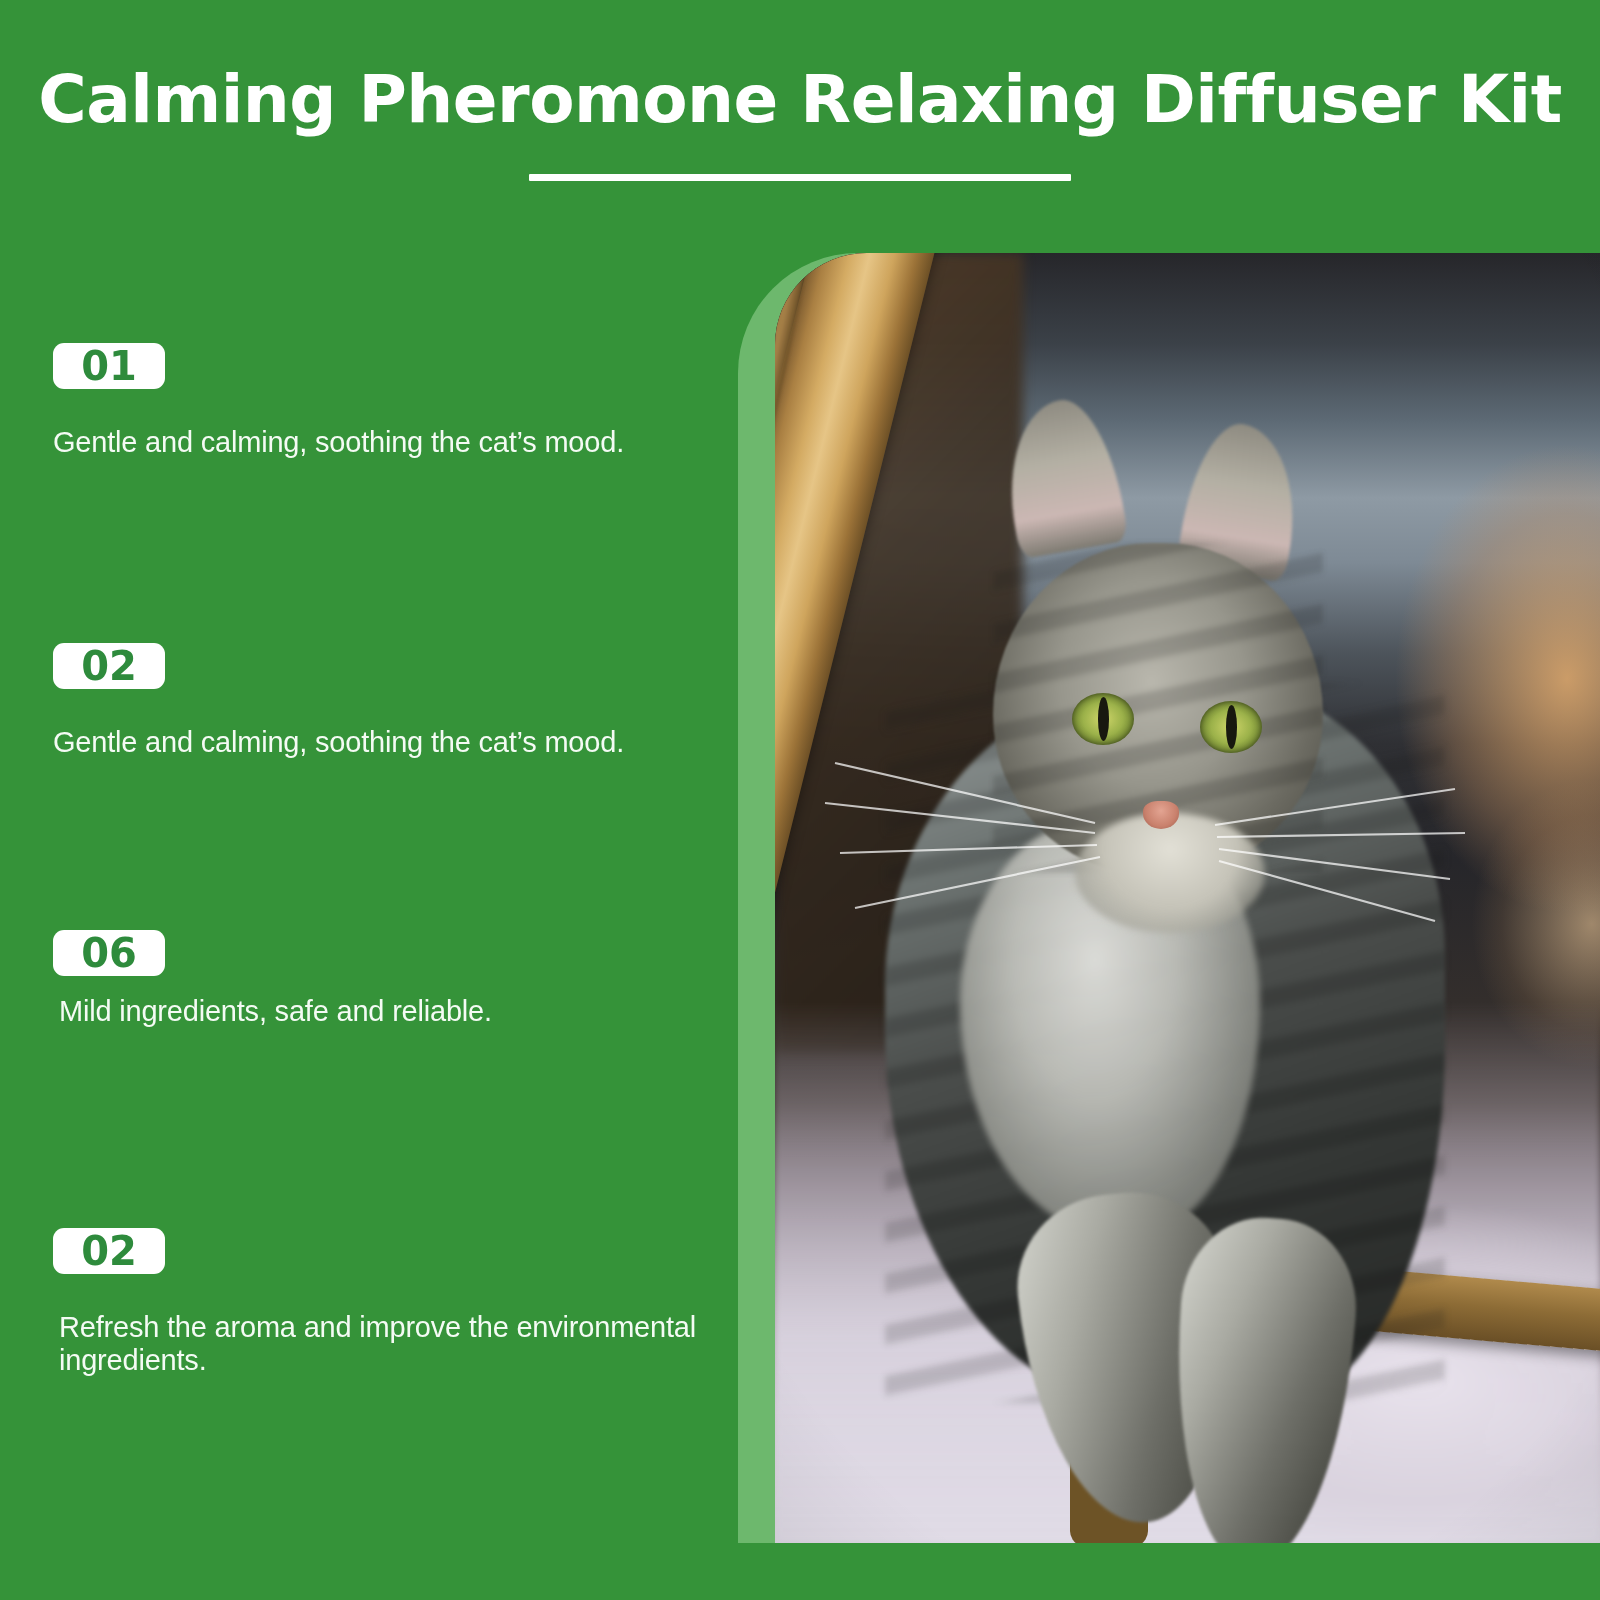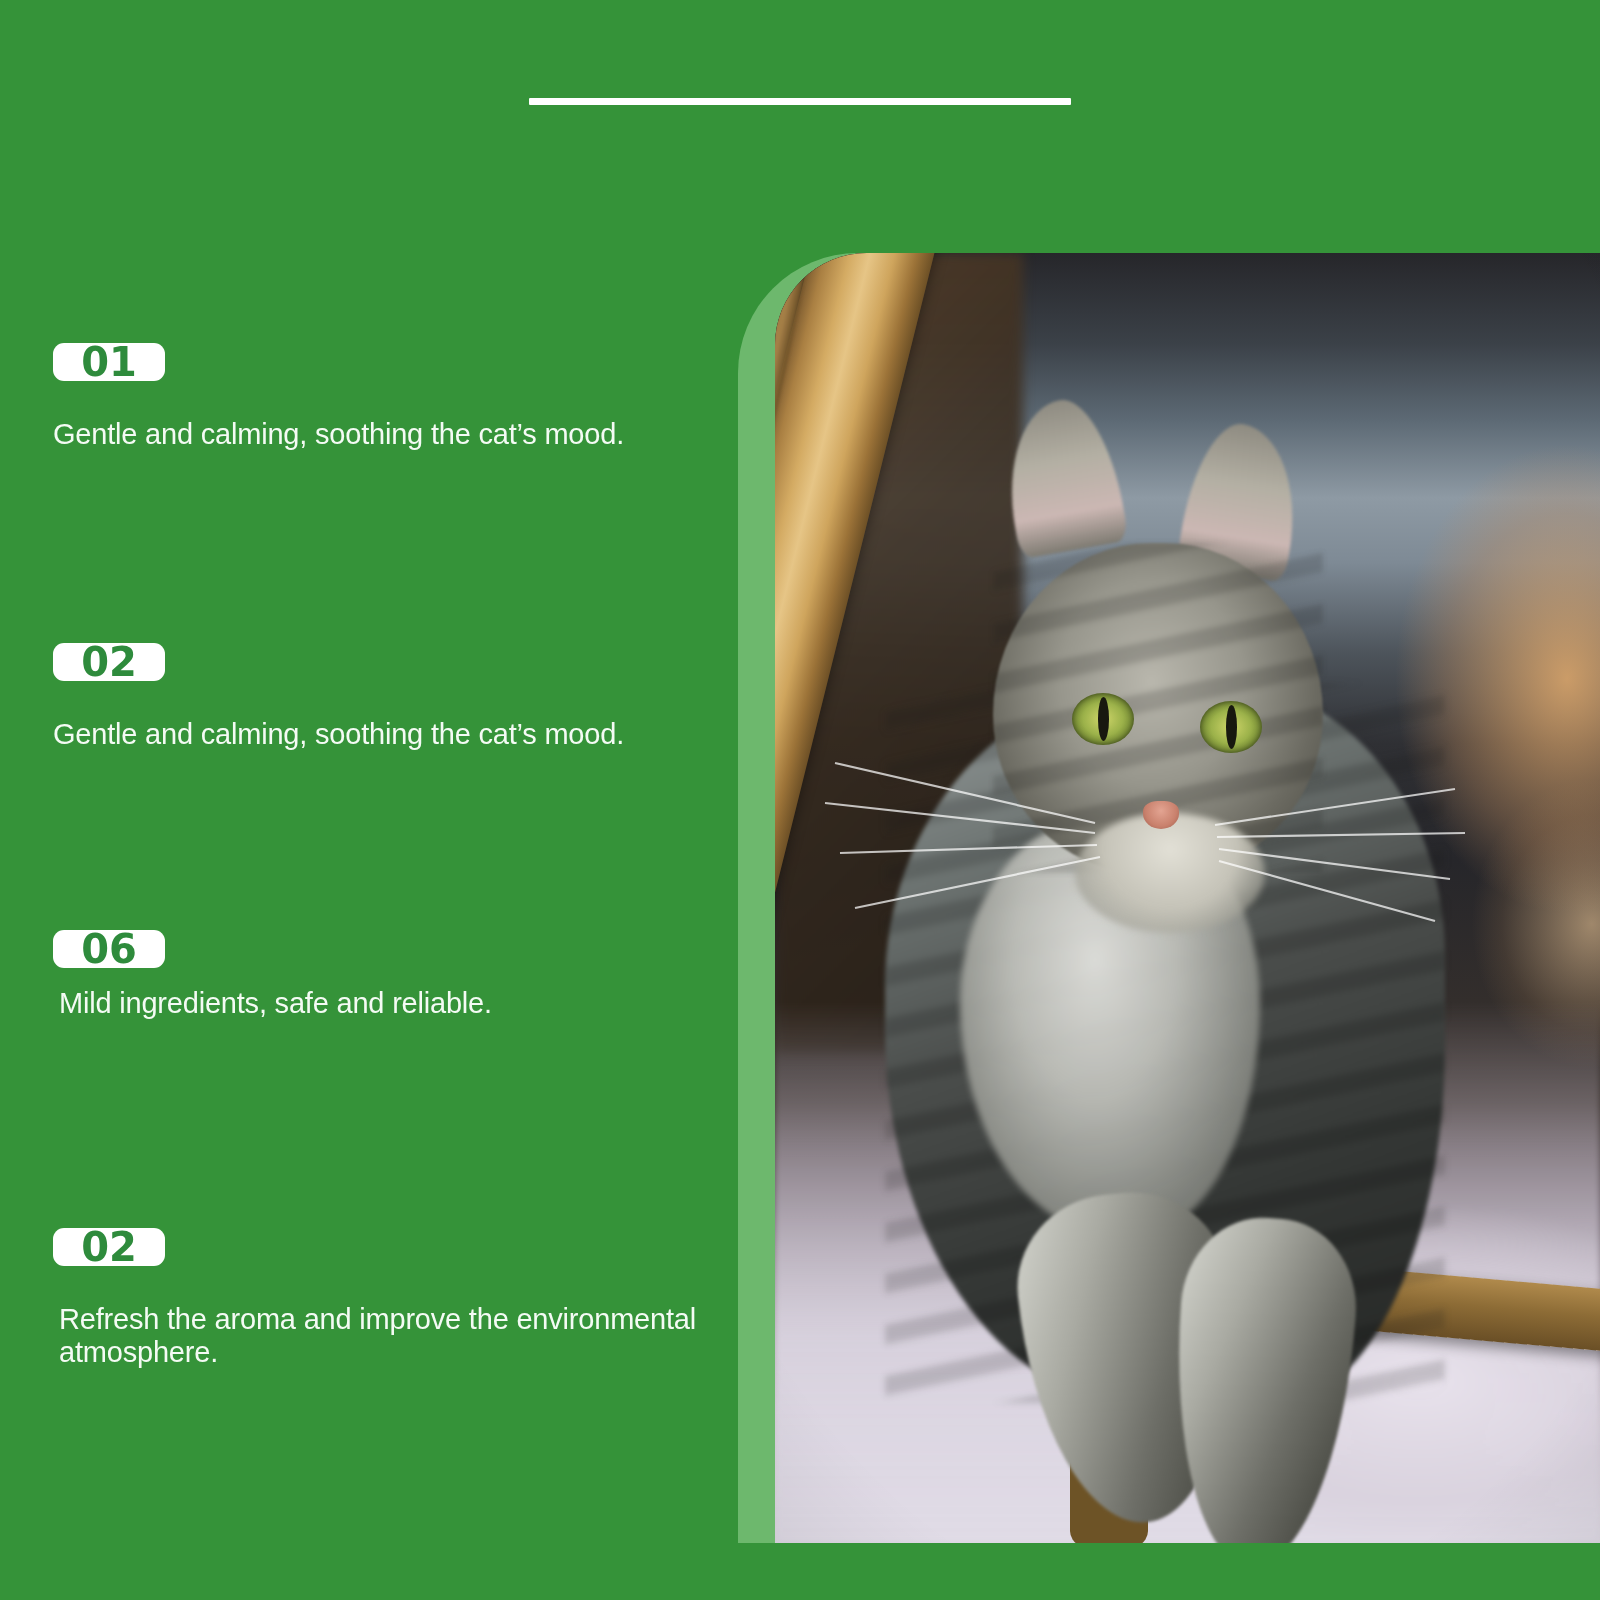--- a/index.html
+++ b/index.html
@@ -64,21 +64,21 @@
     width: 690px;
   }
 
   .feature-1 { top: 13px; }
   .feature-2 { top: 313px; }
   .feature-3 { top: 600px; }
   .feature-4 { top: 898px; }
 
   .badge {
     width: 112px;
-    height: 38px;
+    height: 46px;
     background: #ffffff;
     border-radius: 11px;
     display: flex;
     align-items: center;
     justify-content: center;
   }
 
   .badge-num {
     font-family: "DejaVu Sans", sans-serif;
     font-size: 40px;
@@ -370,20 +370,21 @@
     inset: 0;
     background: radial-gradient(ellipse 120% 110% at 50% 45%, rgba(0,0,0,0) 55%, rgba(0,0,0,0.28) 100%);
   }
 </style>
 </head>
 <body>
 
 <div class="poster">
 
   <div class="title-block">
+    <div class="poster-title">Calming Pheromone Relaxing Diffuser Kit</div>
     <div class="title-divider"></div>
   </div>
 
   <div class="features">
 
     <div class="feature feature-1">
       <div class="badge">
         <span class="badge-num">01</span>
       </div>
       <div class="feature-text">Gentle and calming, soothing the cat’s mood.</div>
@@ -400,21 +401,21 @@
       <div class="badge">
         <span class="badge-num">06</span>
       </div>
       <div class="feature-text">Mild ingredients, safe and reliable.</div>
     </div>
 
     <div class="feature feature-4">
       <div class="badge">
         <span class="badge-num">02</span>
       </div>
-      <div class="feature-text">Refresh the aroma and improve the environmental atmosphere.</div>
+      <div class="feature-text">Refresh the aroma and improve the environmental ingredients.</div>
     </div>
 
   </div>
 
   <div class="media-accent"></div>
 
   <div class="media-frame">
     <div class="photo"></div>
     <div class="photo-darkleft"></div>
     <div class="photo-floor"></div>

